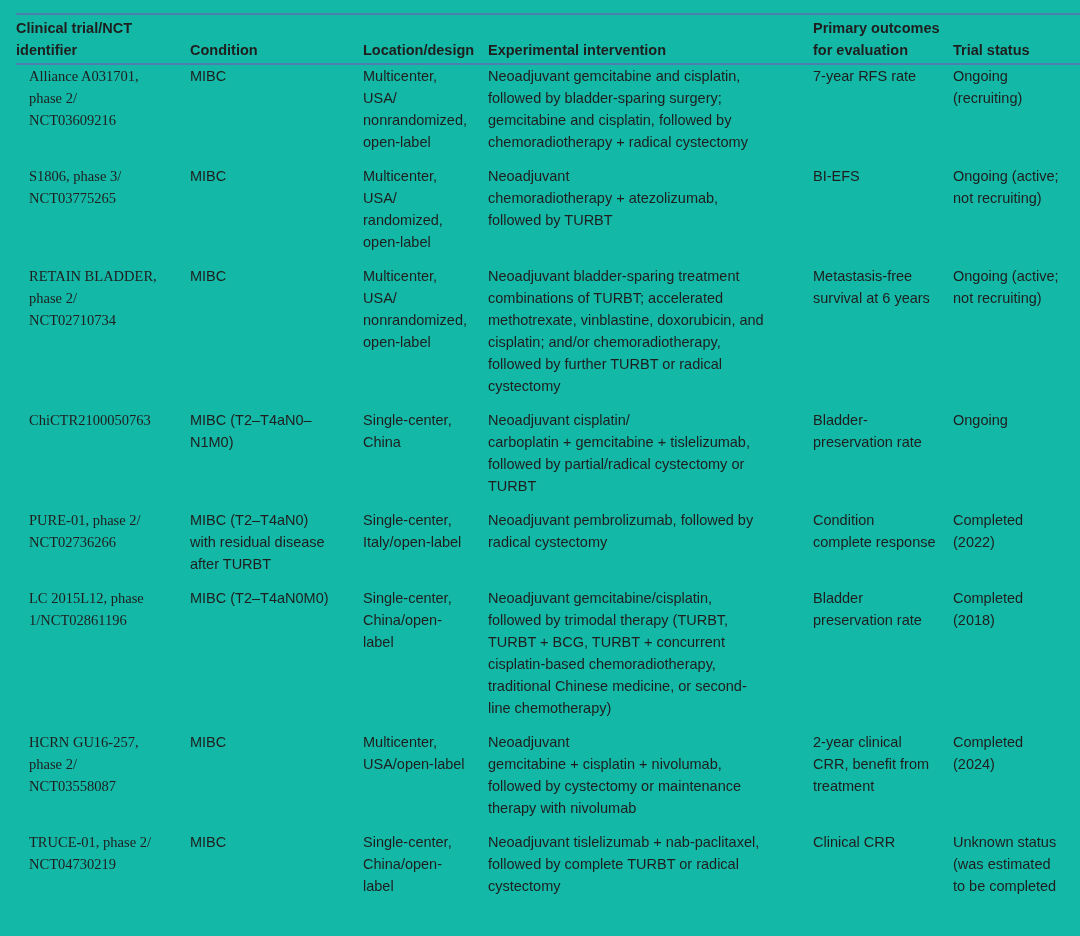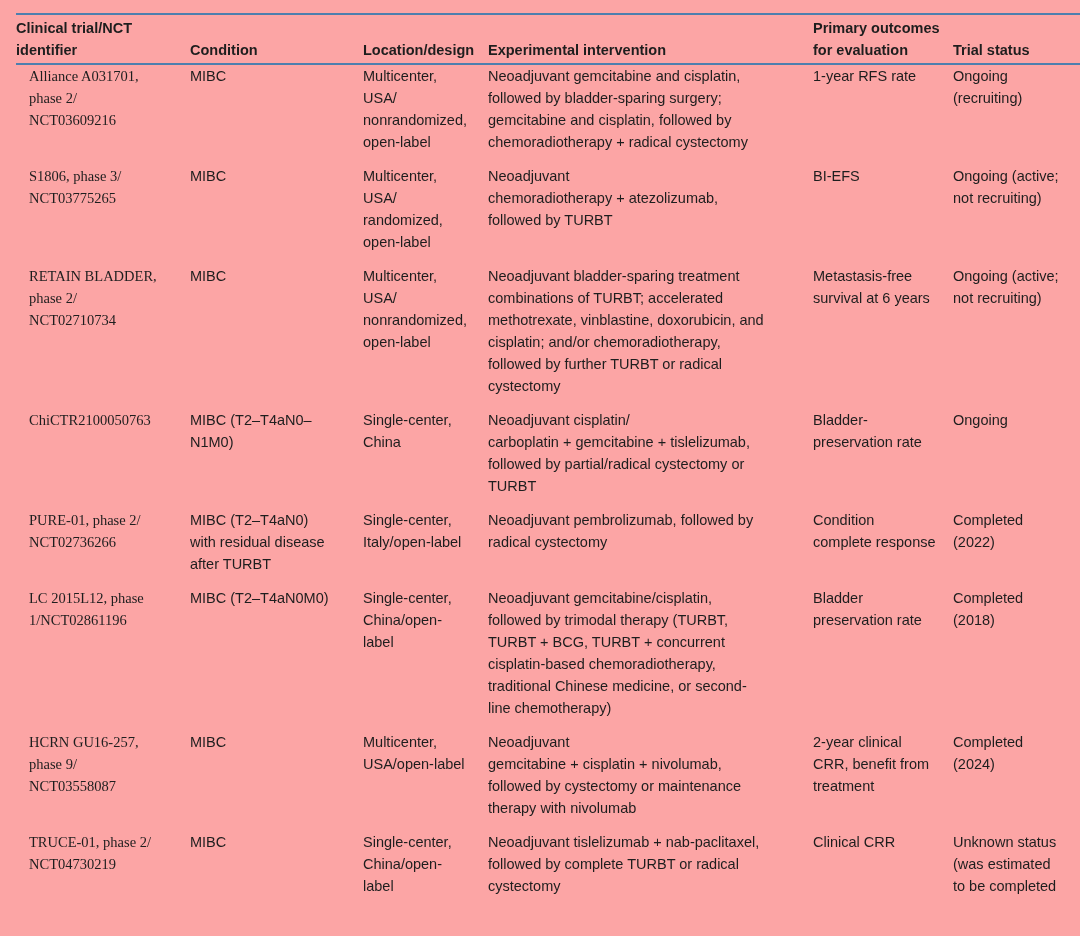--- a/index.html
+++ b/index.html
@@ -5,21 +5,21 @@
   html, body {
     margin: 0;
     padding: 0;
     background: #ffffff;
   }
   .page {
     position: relative;
     width: 1080px;
     height: 936px;
     overflow: hidden;
-    background: #fca5a5;
+    background: #14b8a6;
     font-family: "Liberation Sans", sans-serif;
     color: #1e1e1e;
     box-sizing: border-box;
     padding: 13px 0 0 16px;
   }
   table.trials {
     border-collapse: collapse;
     table-layout: fixed;
     width: 1064px;
   }
@@ -86,21 +86,21 @@
 NCT03609216</td>
         <td>MIBC</td>
         <td>Multicenter,
 USA/
 nonrandomized,
 open-label</td>
         <td>Neoadjuvant gemcitabine and cisplatin,
 followed by bladder-sparing surgery;
 gemcitabine and cisplatin, followed by
 chemoradiotherapy + radical cystectomy</td>
-        <td>1-year RFS rate</td>
+        <td>7-year RFS rate</td>
         <td>Ongoing
 (recruiting)</td>
       </tr>
 
       <tr>
         <td class="trial-cell">S1806, phase 3/
 NCT03775265</td>
         <td>MIBC</td>
         <td>Multicenter,
 USA/
@@ -180,21 +180,21 @@
 traditional Chinese medicine, or second-
 line chemotherapy)</td>
         <td>Bladder
 preservation rate</td>
         <td>Completed
 (2018)</td>
       </tr>
 
       <tr>
         <td class="trial-cell">HCRN GU16-257,
-phase 9/
+phase 2/
 NCT03558087</td>
         <td>MIBC</td>
         <td>Multicenter,
 USA/open-label</td>
         <td>Neoadjuvant
 gemcitabine + cisplatin + nivolumab,
 followed by cystectomy or maintenance
 therapy with nivolumab</td>
         <td>2-year clinical
 CRR, benefit from

